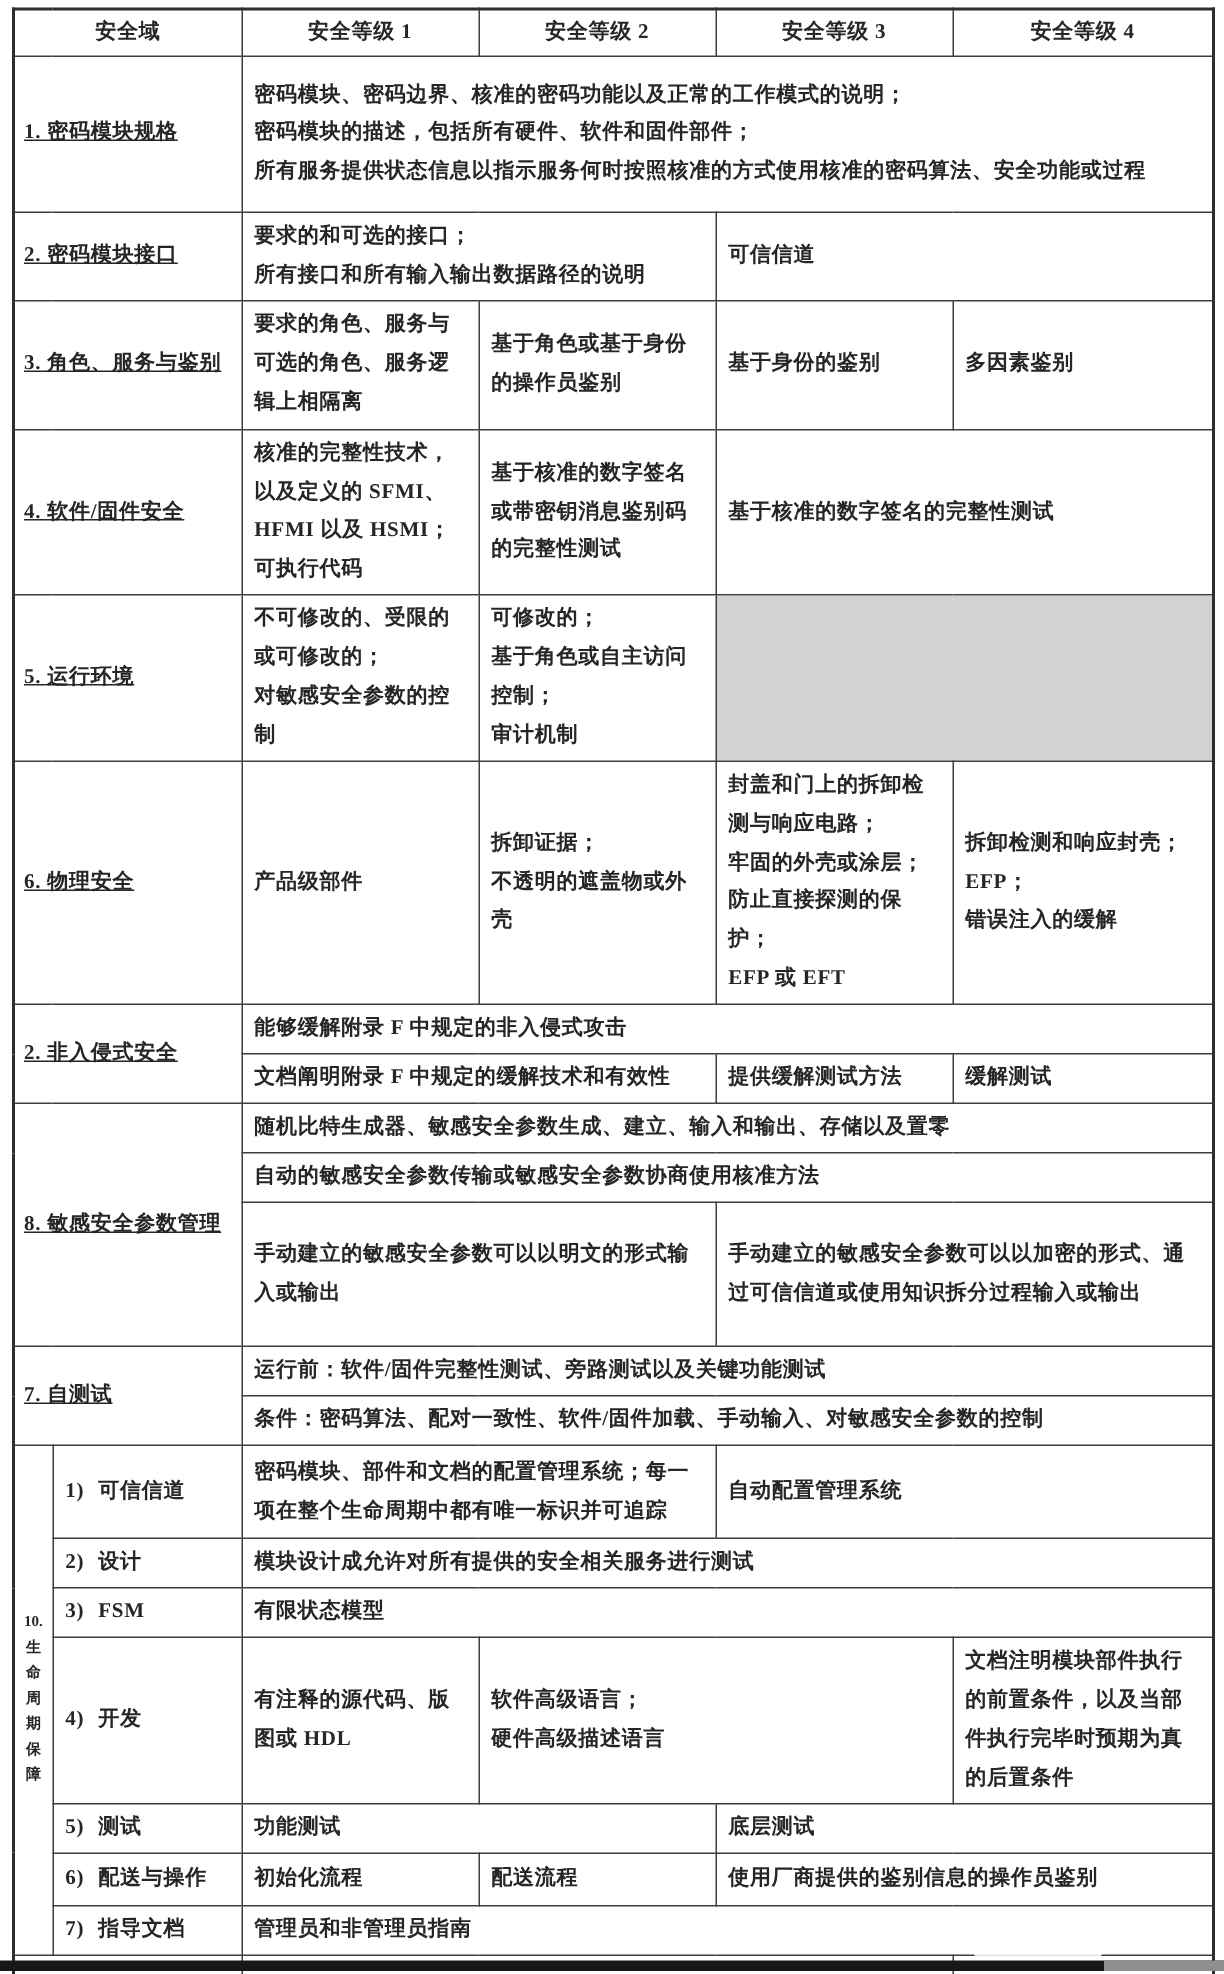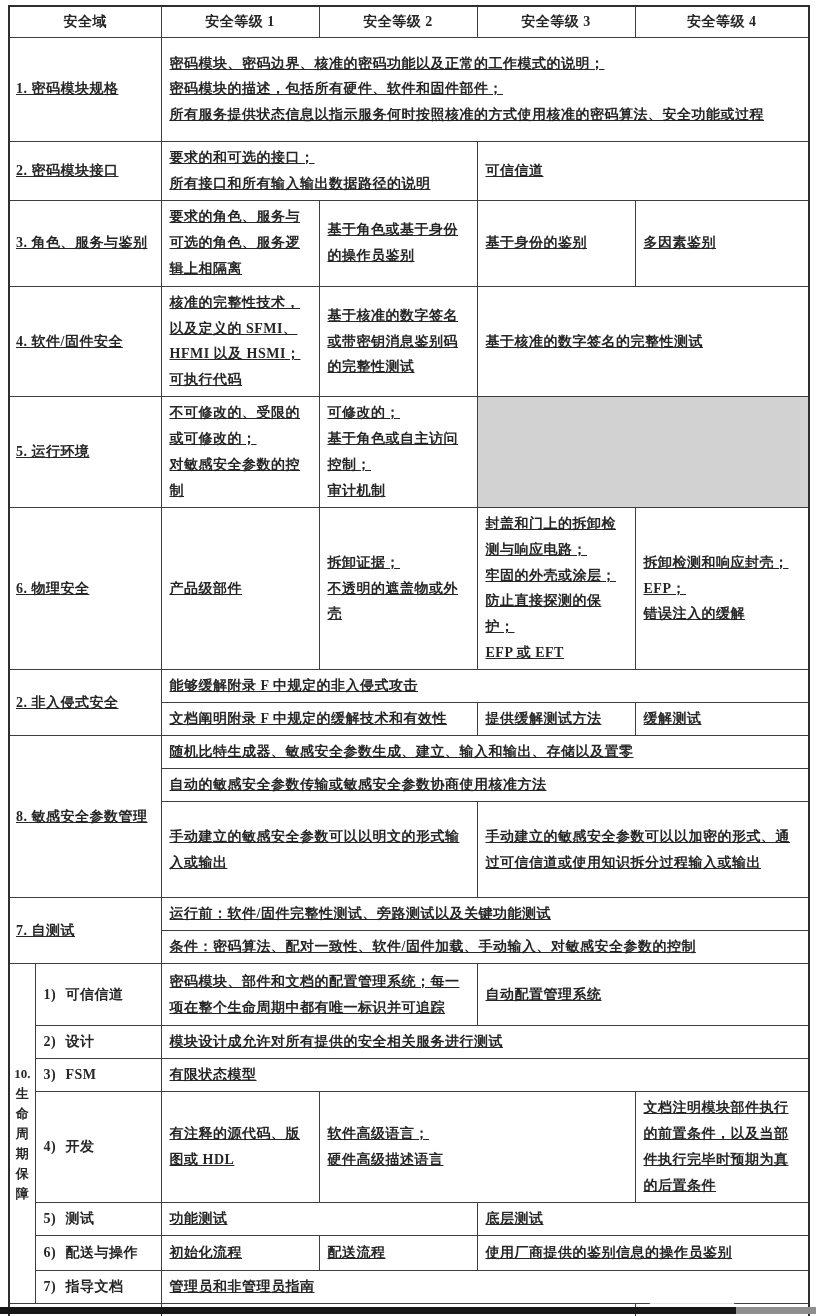--- a/index.html
+++ b/index.html
@@ -22,26 +22,26 @@
     letter-spacing:0.5px;
     color:#262626;
     vertical-align:middle;
     padding:3px 8px;
     line-height:1.85;
     text-align:left;
     overflow:hidden;
   }
   th{text-align:center;padding:2px 16px;}
   td.lbl{padding-left:6px;padding-right:4px;text-decoration:underline;}
-  td.ctr{text-align:left;text-decoration:underline;}
+  td.ctr{text-align:left;}
   .ln{display:block;}
   td.shaded{background:#d2d2d2;}
   td.vlab{
     padding:2px 1px;vertical-align:middle;
-    font-size:13px;letter-spacing:0;line-height:1.0;
+    font-size:10px;letter-spacing:0;line-height:1.0;
   }
   td.vlab .vstack{display:flex;flex-direction:column;align-items:center;justify-content:center;gap:7px;}
   td.sublbl{padding-left:8px;}
   td.sublbl .num{display:inline-block;min-width:22px;}
   td.faded{
     color:#6f6f6f;opacity:0.75;filter:blur(0.5px);
     font-size:13.5px;
   }
   .bottom-bar{
     position:absolute;left:0;bottom:2px;width:816px;height:7px;background:#171717;

